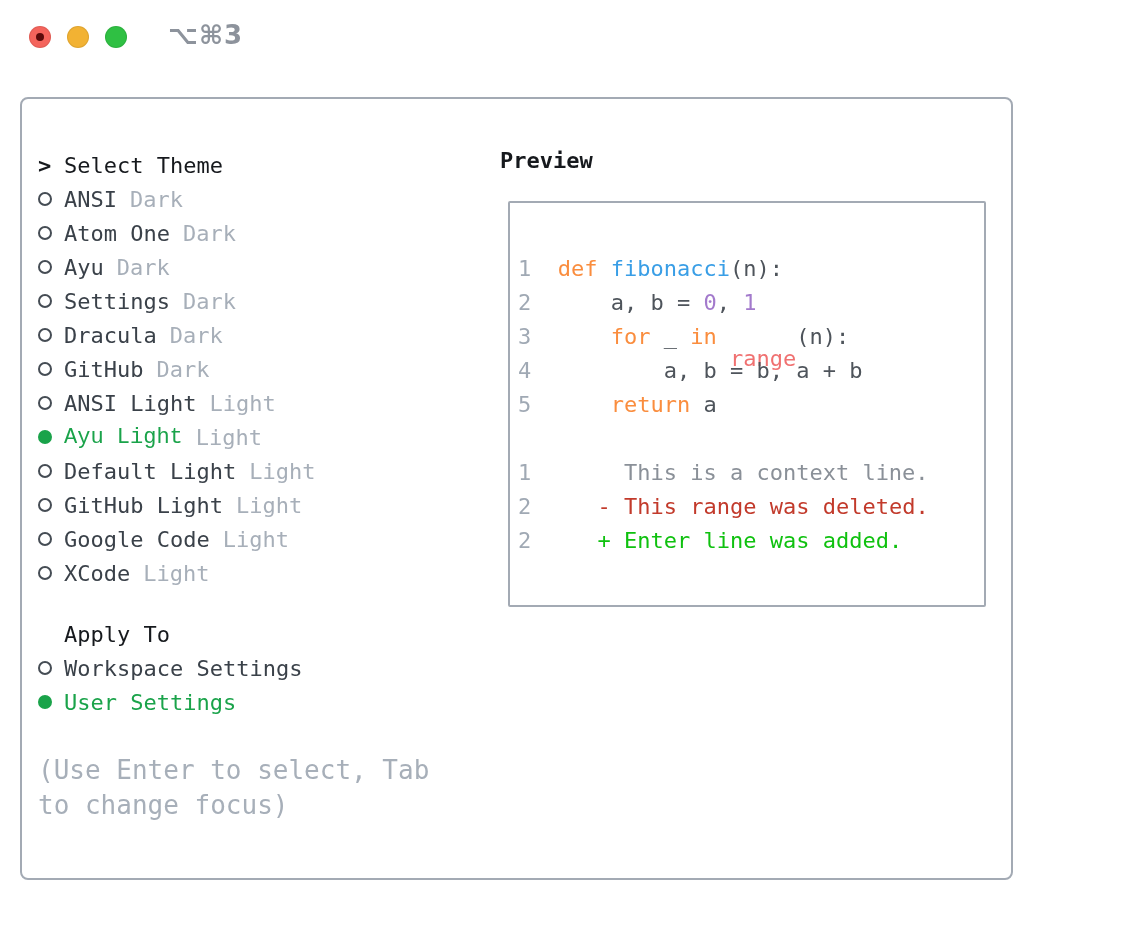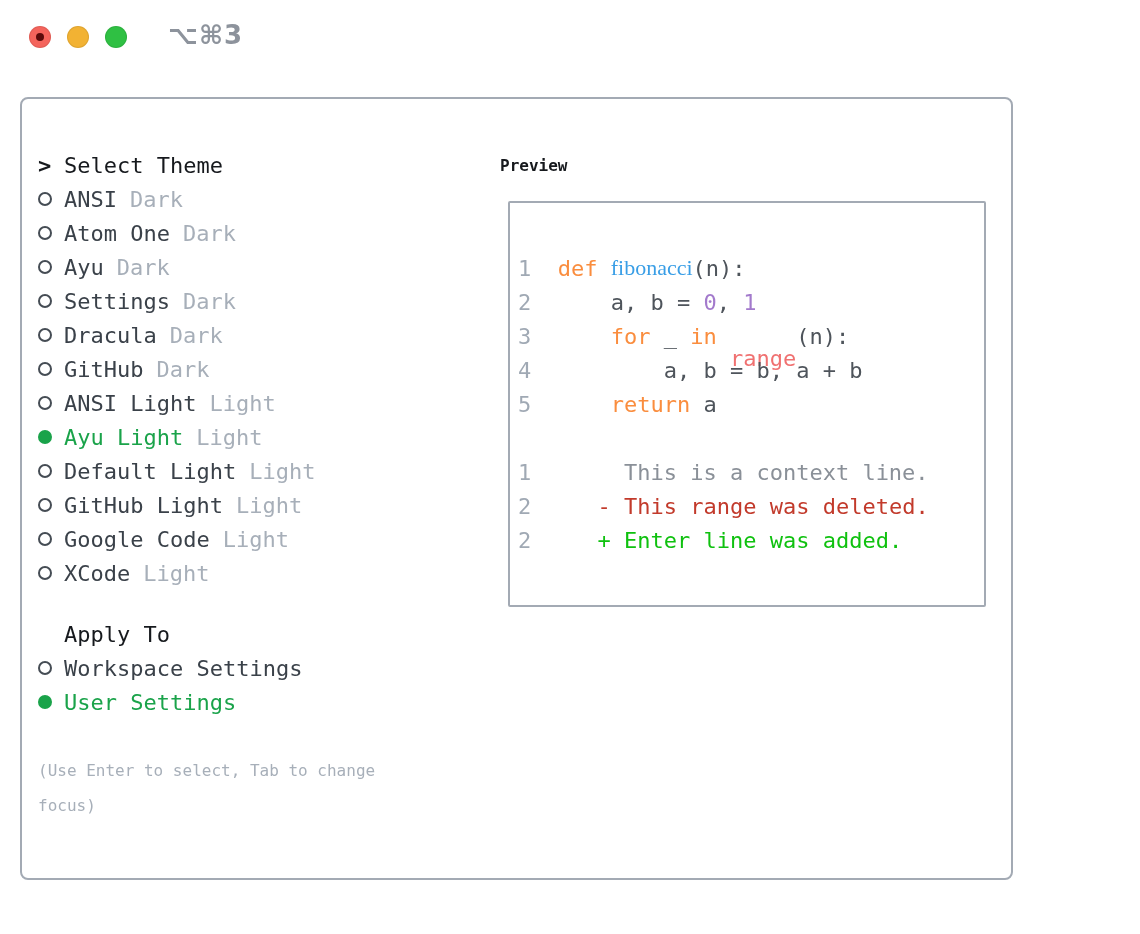--- a/index.html
+++ b/index.html
@@ -26,40 +26,40 @@
 
   
   .left-col{position:absolute;left:16px;top:49px;}
   .row{display:flex;align-items:center;height:34px;font-size:22px;white-space:pre;}
   .prompt{width:14px;margin-right:12px;font-weight:bold;color:var(--headerc);flex:none;}
   .header-label{font-weight:normal;color:var(--headerc);}
   .bullet{width:14px;height:14px;border-radius:50%;box-sizing:border-box;
       border:2px solid #454c54;margin-right:12px;flex:none;}
   .bullet.sel{background:var(--accent);border-color:var(--accent);}
   .item-name{color:var(--name);}
-  .item-name.sel{color:var(--accent);}
+  .item-name.sel{color:var(--accent);font-family:Liberation Mono, monospace;}
   .item-variant{color:var(--variant);margin-left:13px;}
   .apply-section{margin-top:27px;}
   .apply-header{padding-left:26px;color:var(--headerc);}
   .opt-label{color:var(--name);}
   .opt-label.sel{color:var(--accent);}
-  .hint{margin-top:34px;width:404px;font-size:16px;line-height:35px;color:var(--hint);}
+  .hint{margin-top:34px;width:404px;font-size:26px;line-height:35px;color:var(--hint);}
 
   
   .preview-title{position:absolute;left:478px;top:49px;height:34px;display:flex;
-      align-items:center;font-size:16px;font-weight:bold;color:var(--headerc);}
+      align-items:flex-start;font-size:22px;font-weight:bold;color:var(--headerc);}
   .preview-box{position:absolute;left:486px;top:102px;width:478px;height:406px;
       box-sizing:border-box;border:2px solid var(--panel_border);border-radius:2px;
       background:#fff;overflow:hidden;}
   .code-area{padding:48px 0 0 8px;}
   .code-line{height:34px;display:flex;align-items:center;font-size:22px;white-space:pre;}
   .seg-ln{color:var(--ln);}
   .seg-fg{color:var(--fg);}
   .seg-kw{color:var(--kw);}
-  .seg-fn{color:var(--fn);font-family:Liberation Serif, serif;}
+  .seg-fn{color:var(--fn);}
   .seg-num{color:var(--num);}
   .seg-special{color:var(--special);margin-top:44px;}
   .seg-ctx{color:var(--ctx);text-align:right;}
   .seg-del{color:var(--del);}
   .seg-add{color:var(--add);}
 </style>
 </head>
 <body>
 
 <div class="window">

